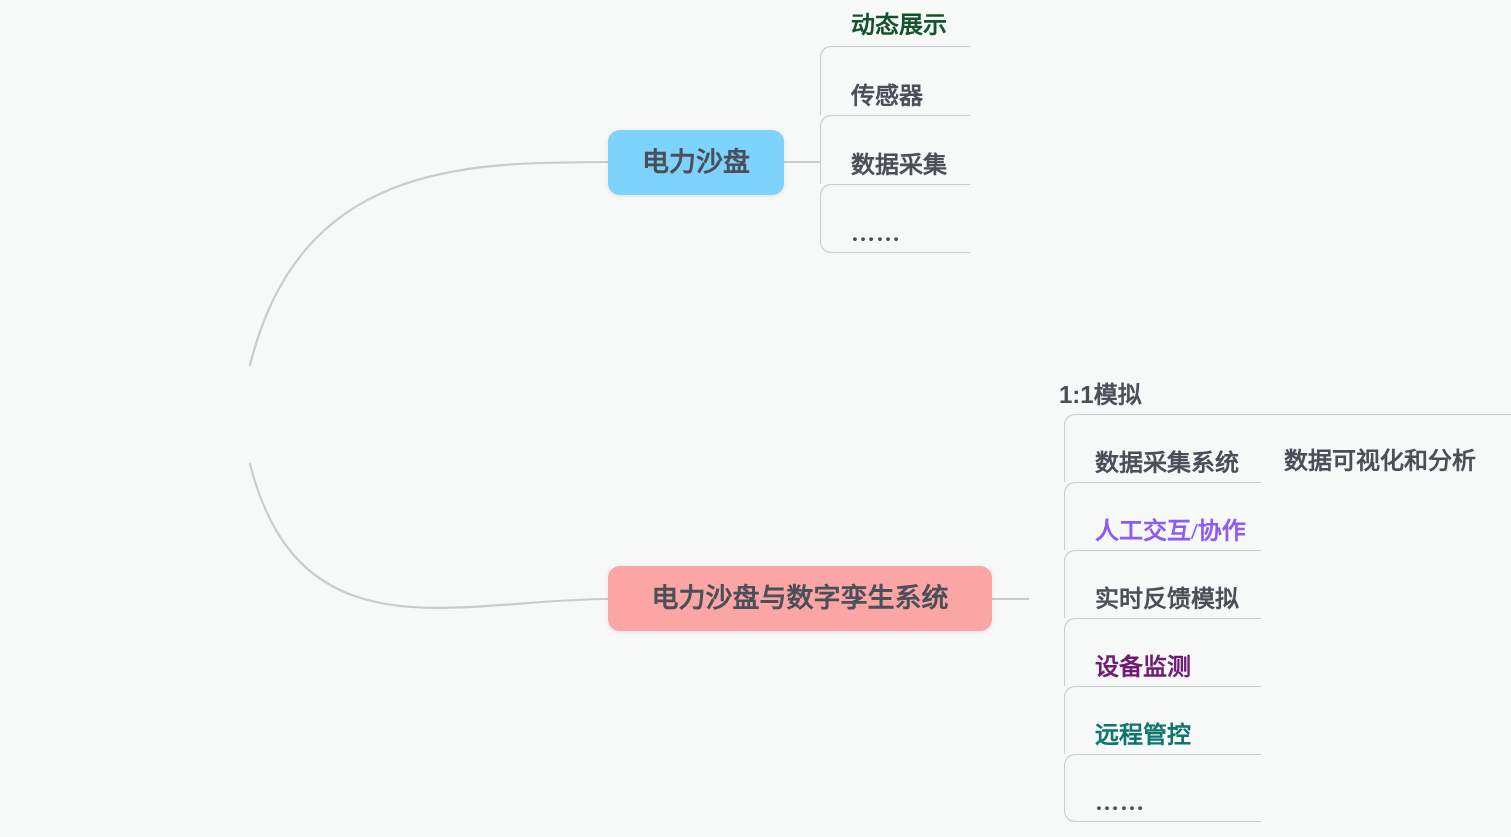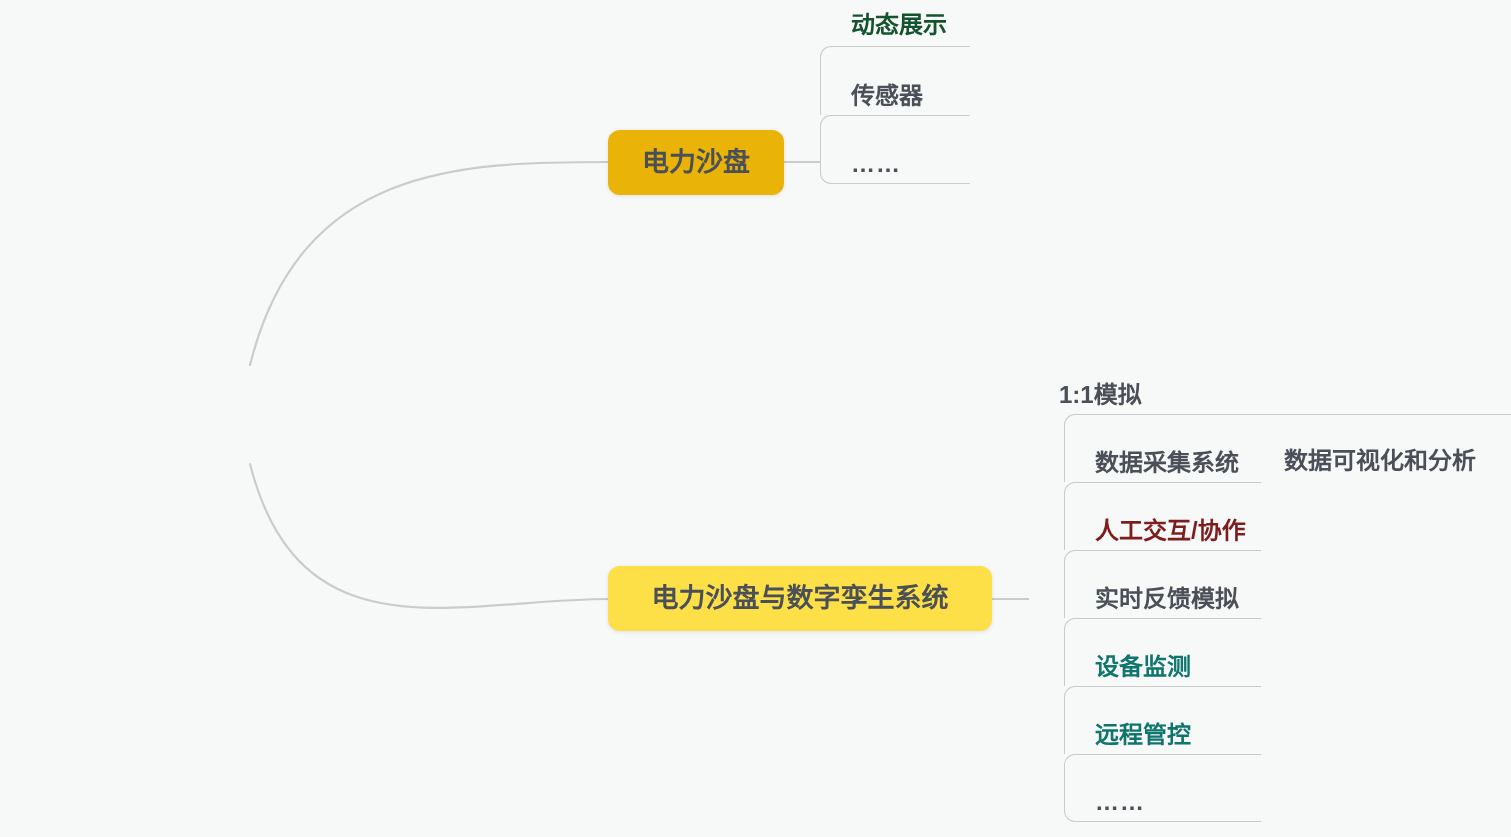--- a/index.html
+++ b/index.html
@@ -73,20 +73,21 @@
     font-weight: 700;
     line-height: 1;
     white-space: nowrap;
   }
   #branch-0 { left: 608px; top: 130px;  width: 176px; height: 65px; }
   #branch-1 { left: 608px; top: 566px;  width: 384px; height: 65px; }
 
   
   .leaf-group {
     position: absolute;
+    font-family: Liberation Serif, serif;
   }
   .leaf-cell {
     position: relative;
     box-sizing: border-box;
     border-left: 1.6px solid #c9cccd;
     border-top: 1.6px solid #c9cccd;
     border-top-left-radius: 11px;
   }
   .leaf-cell.last {
     border-bottom: 1.6px solid #c9cccd;
@@ -152,50 +153,53 @@
     <path d="M 250 365 C 300 165, 460 162, 608 162" stroke="#c9cccd" stroke-width="2.2" fill="none" stroke-linecap="round"></path>
 
     <path d="M 250 464 C 300 660, 460 599, 608 599" stroke="#c9cccd" stroke-width="2.2" fill="none" stroke-linecap="round"></path>
 
     <path d="M 784 162 L 821 162" stroke="#c9cccd" stroke-width="1.8" fill="none"></path>
 
     <path d="M 992 599 L 1029 599" stroke="#c9cccd" stroke-width="1.8" fill="none"></path>
   </svg>
 
 
-  <div class="branch-node" id="branch-0" style="background: #eab308;">
+  <div class="branch-node" id="branch-0" style="background: #7dd3fc;">
     <span class="label" style="color: rgb(74, 79, 88);">电力沙盘</span>
   </div>
 
   <div class="leaf-group" id="leafgroup-0">
     <div class="leaf-cell" style="border-left-color: rgb(201, 204, 205); border-top-color: rgb(201, 204, 205);">
       <span class="leaf-label" style="color: rgb(74, 79, 88);">传感器</span>
+    </div>
+    <div class="leaf-cell" style="border-left-color: rgb(201, 204, 205); border-top-color: rgb(201, 204, 205);">
+      <span class="leaf-label" style="color: rgb(74, 79, 88);">数据采集</span>
     </div>
     <div class="leaf-cell last" style="border-left-color: rgb(201, 204, 205); border-top-color: rgb(201, 204, 205); border-bottom-color: rgb(201, 204, 205);">
       <span class="leaf-label dots" style="color: rgb(74, 79, 88);">……</span>
     </div>
   </div>
   <span class="leaf-head-label" id="leafhead-0" style="color: #14532d;">动态展示</span>
 
-  <div class="branch-node" id="branch-1" style="background: #fde047;">
+  <div class="branch-node" id="branch-1" style="background: #fca5a5;">
     <span class="label" style="color: rgb(74, 79, 88);">电力沙盘与数字孪生系统</span>
   </div>
 
   <div class="leaf-group" id="leafgroup-1">
     <div class="leaf-cell extended" style="border-left-color: rgb(201, 204, 205); border-top-color: rgb(201, 204, 205);">
       <span class="leaf-label" style="color: rgb(74, 79, 88);">数据采集系统</span>
     </div>
     <div class="leaf-cell" style="border-left-color: rgb(201, 204, 205); border-top-color: rgb(201, 204, 205);">
-      <span class="leaf-label" style="color: #7f1d1d;">人工交互/协作</span>
+      <span class="leaf-label" style="color: #8b5cf6;">人工交互/协作</span>
     </div>
     <div class="leaf-cell" style="border-left-color: rgb(201, 204, 205); border-top-color: rgb(201, 204, 205);">
       <span class="leaf-label" style="color: rgb(74, 79, 88);">实时反馈模拟</span>
     </div>
     <div class="leaf-cell" style="border-left-color: rgb(201, 204, 205); border-top-color: rgb(201, 204, 205);">
-      <span class="leaf-label" style="color: #0f766e;">设备监测</span>
+      <span class="leaf-label" style="color: #701a75;">设备监测</span>
     </div>
     <div class="leaf-cell" style="border-left-color: rgb(201, 204, 205); border-top-color: rgb(201, 204, 205);">
       <span class="leaf-label" style="color: #0f766e;">远程管控</span>
     </div>
     <div class="leaf-cell last" style="border-left-color: rgb(201, 204, 205); border-top-color: rgb(201, 204, 205); border-bottom-color: rgb(201, 204, 205);">
       <span class="leaf-label dots" style="color: rgb(74, 79, 88);">……</span>
     </div>
   </div>
   <span class="leaf-head-label" id="leafhead-1" style="color: rgb(74, 79, 88); text-align: right;">1:1模拟</span>
 

